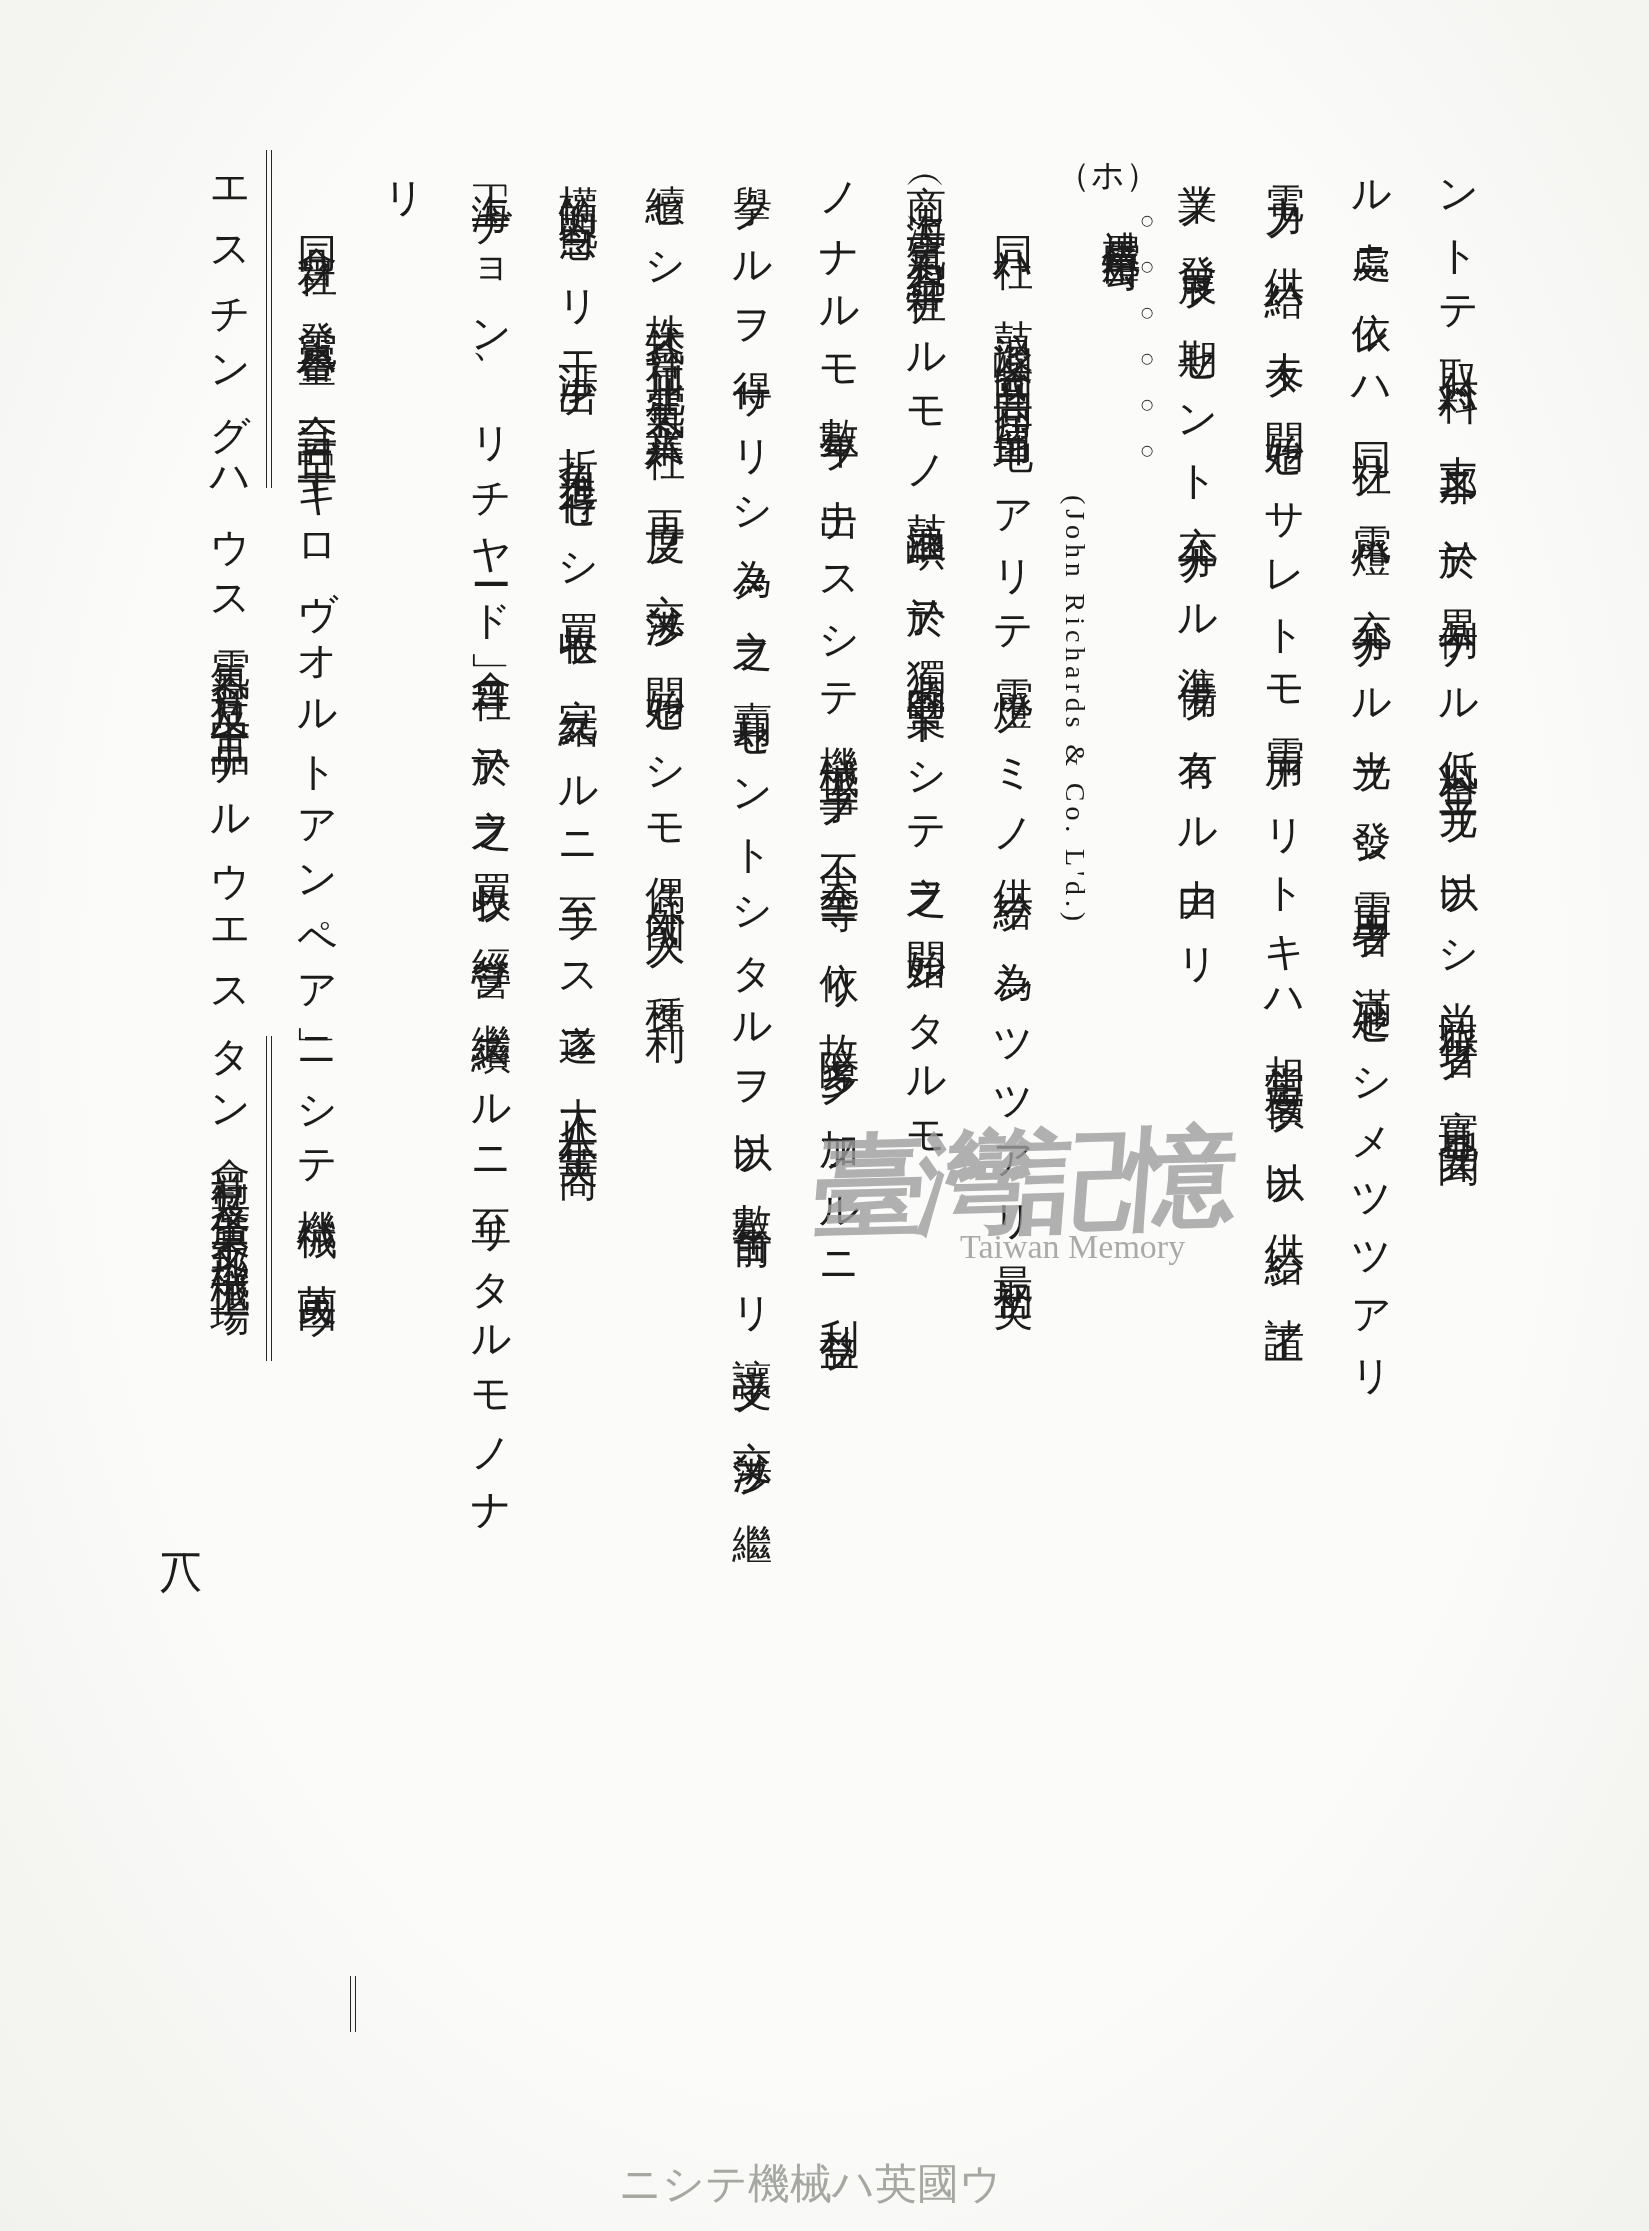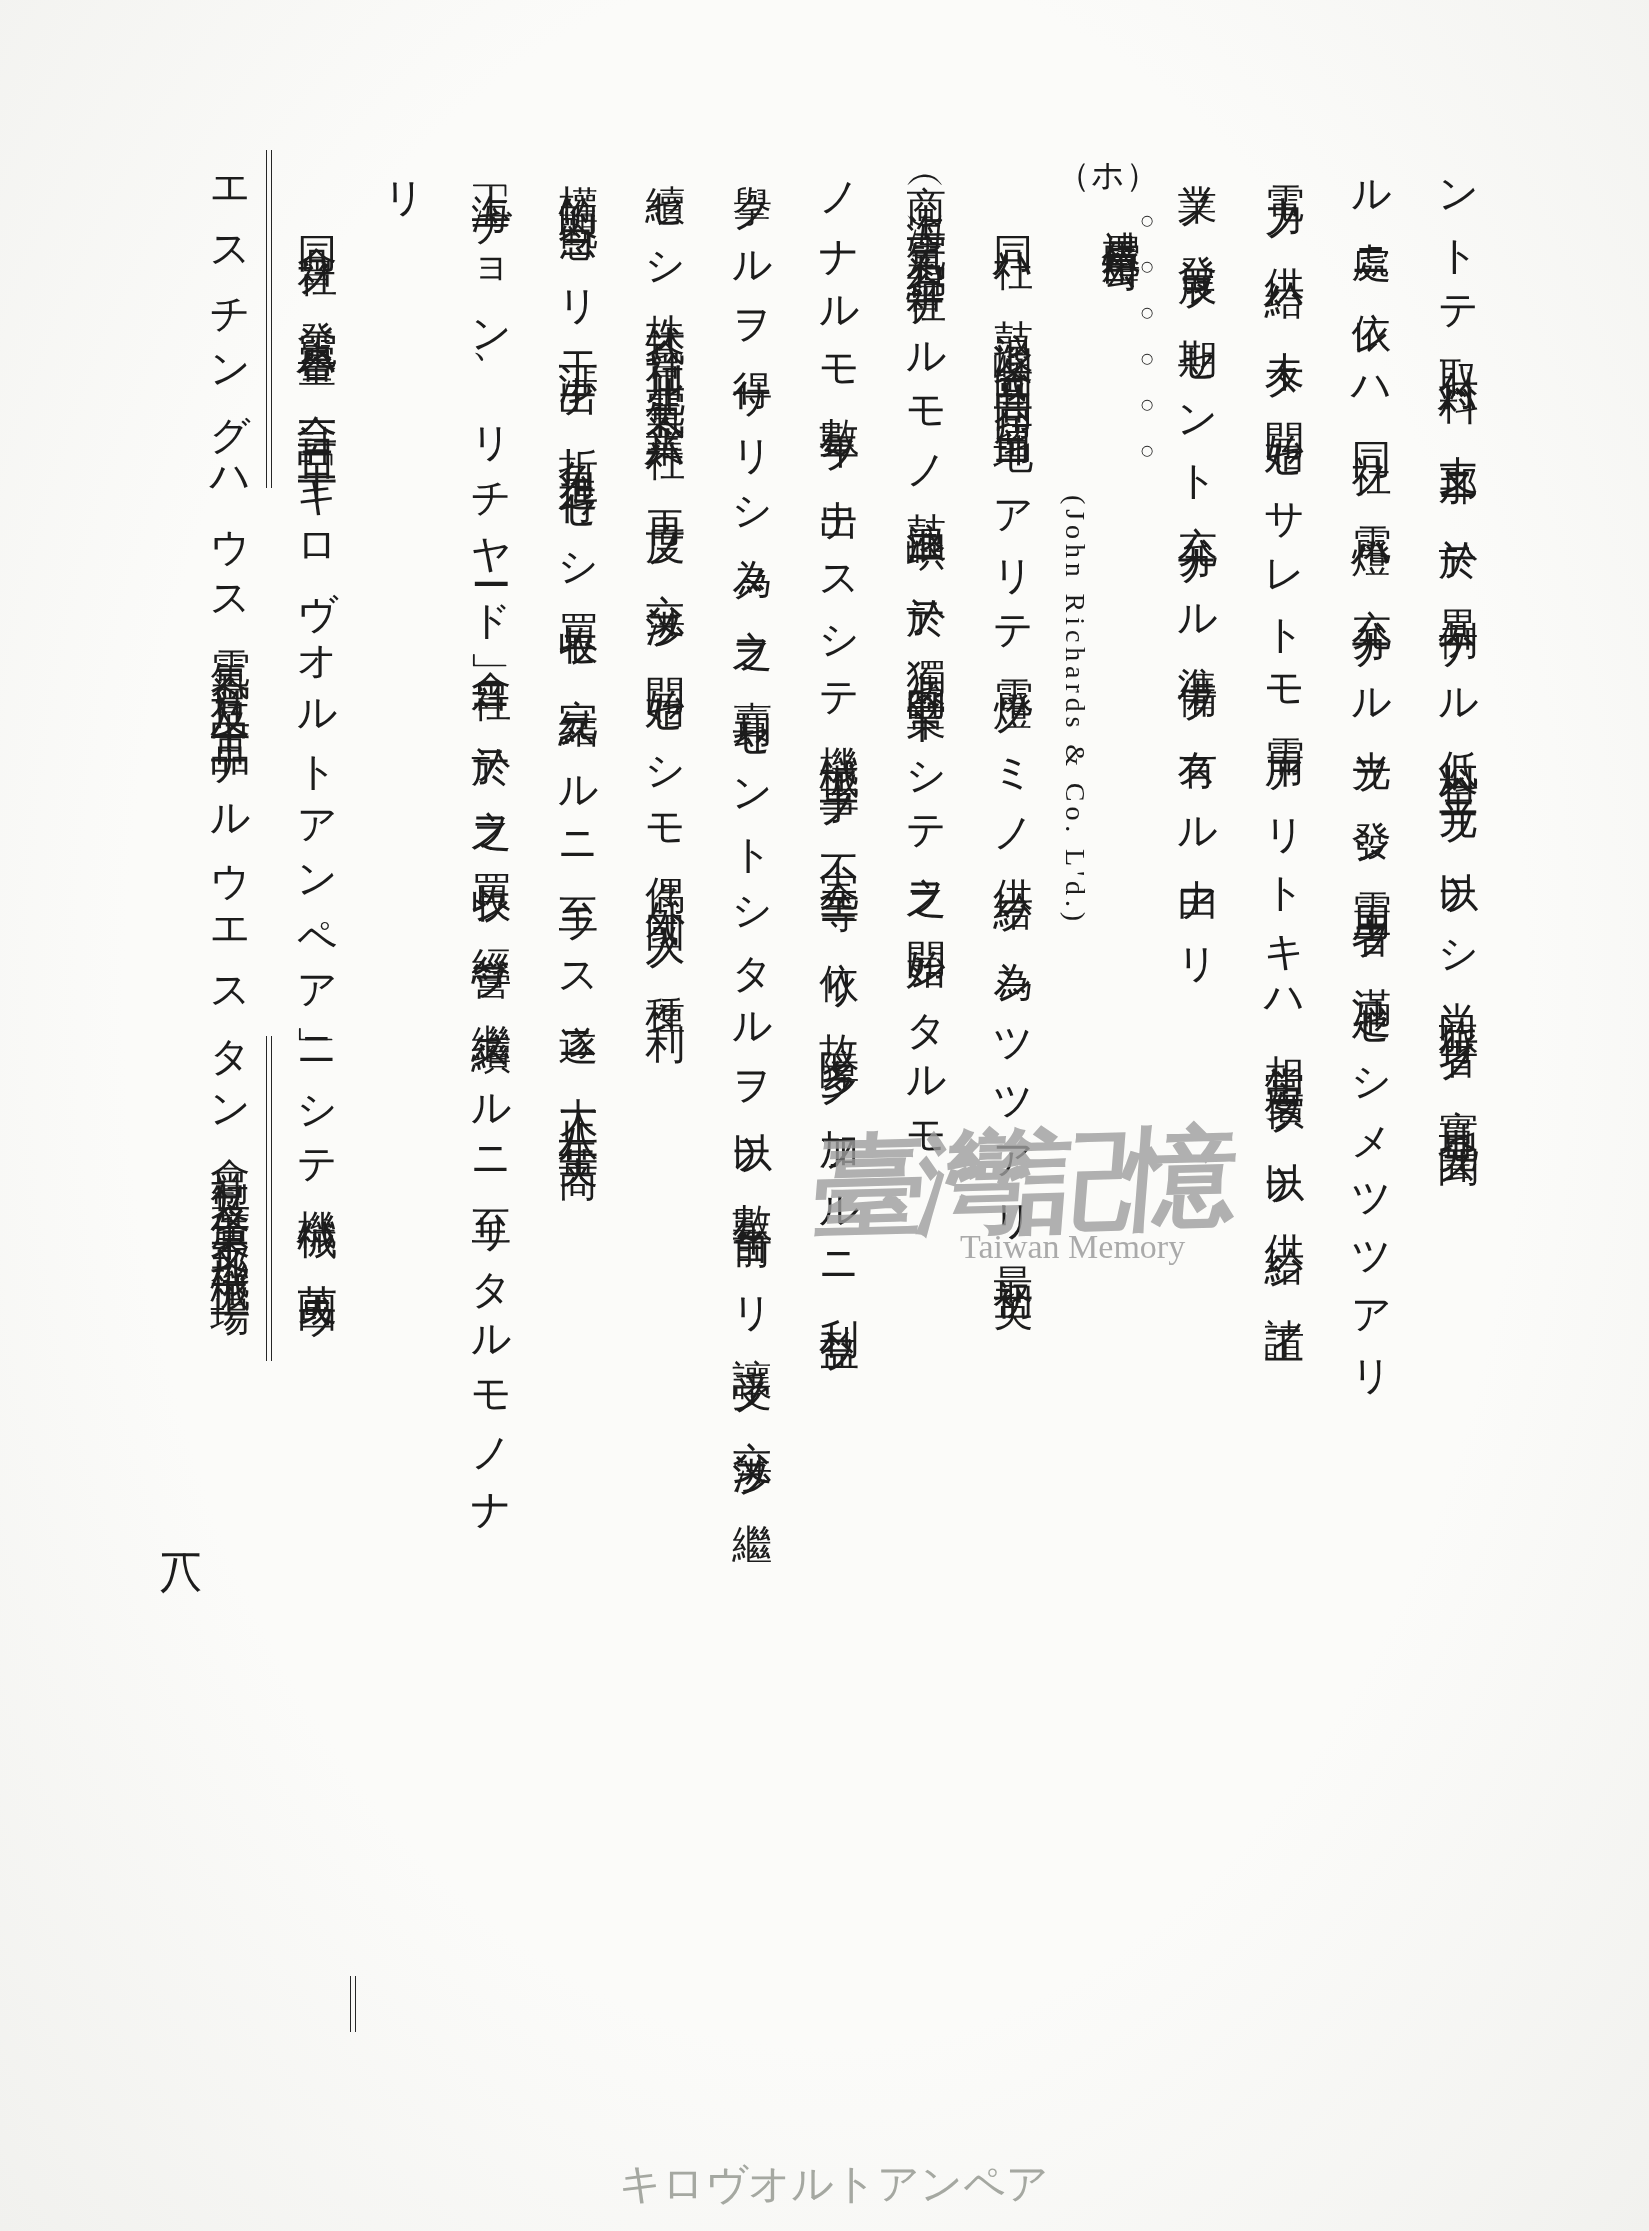--- a/index.html
+++ b/index.html
@@ -137,16 +137,16 @@
 
   <div class="pn-line a"></div>
   <div class="pn-line b"></div>
   <div class="pn-line c"></div>
 
   <div class="page-number">八一</div>
 
   <div class="watermark-cjk">臺灣記憶</div>
   <div class="watermark-latin">Taiwan Memory</div>
 
-  <div class="footer-caption">キロヴオルトアンペア</div>
+  <div class="footer-caption">ニシテ機械ハ英國ウ</div>
 
 </div>
 
 
 </body></html>

